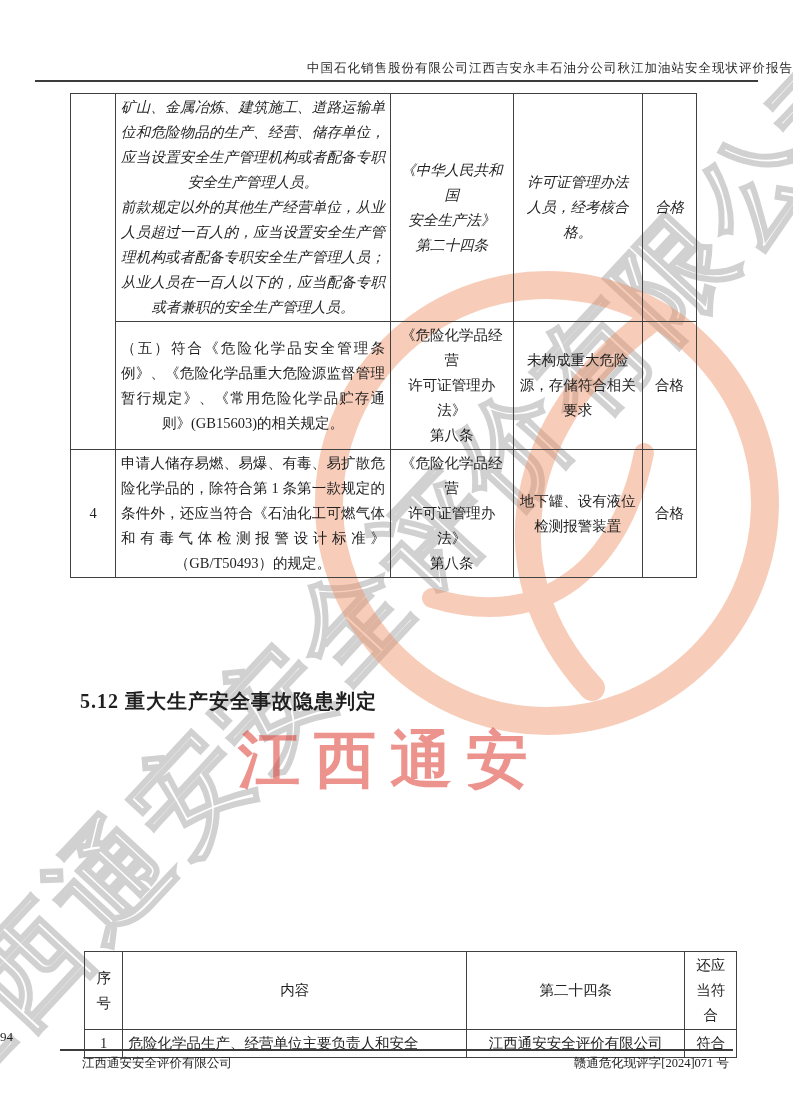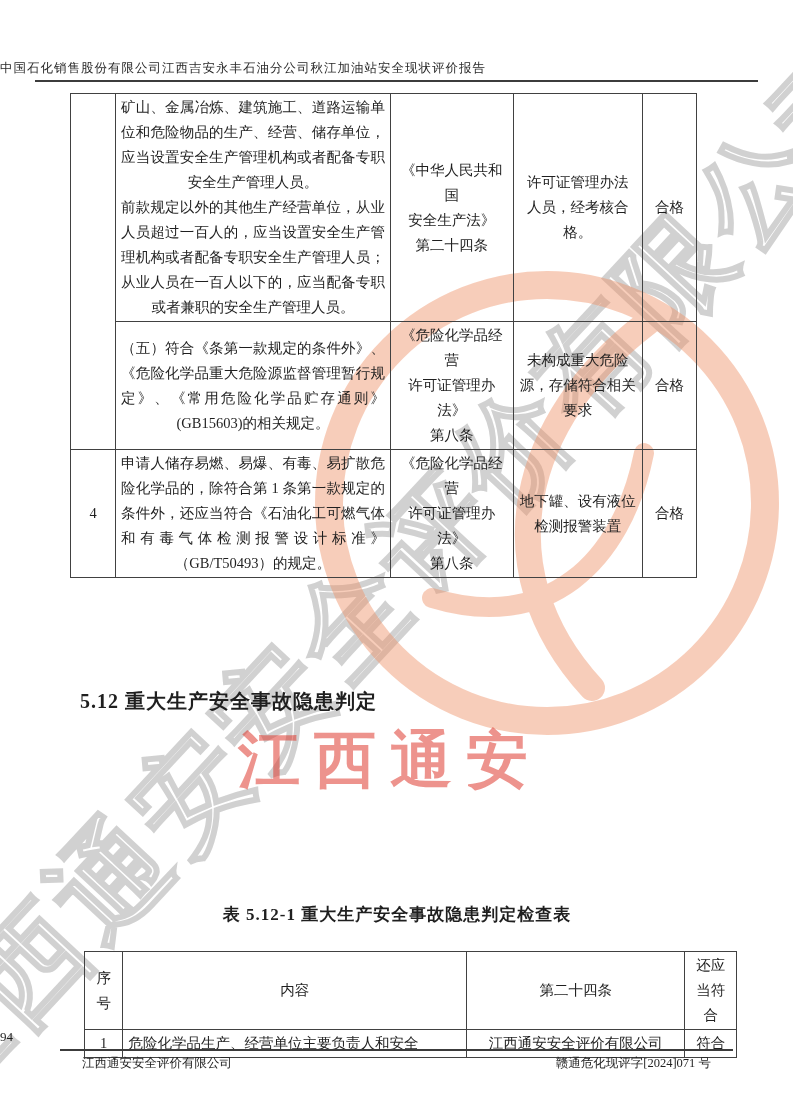--- a/index.html
+++ b/index.html
@@ -34,21 +34,21 @@
     font-family:"Liberation Sans", sans-serif;
     font-size:112px;font-weight:bold;letter-spacing:-4px;
     color:rgba(120,210,236,0.85);
   }
   .wm-ring{position:absolute;left:292px;top:268px;opacity:0.45;}
   
   .content{position:absolute;inset:0;z-index:1;}
   .abs{position:absolute;}
   #header-title{
     top:60px;left:0;width:100%;
-    text-align:left;font-size:12.5px;letter-spacing:1px;color:#2a2a2a;
+    text-align:right;font-size:12.5px;letter-spacing:1px;color:#2a2a2a;
   }
   #header-rule{top:80px;left:35px;width:723px;height:2px;background:#3c3c3c;}
   
   table.doc{border-collapse:collapse;table-layout:fixed;}
   table.doc td,table.doc th{
     border:1px solid #414141;
     font-size:14.5px;line-height:25px;font-weight:normal;
     padding:1px 5px;vertical-align:middle;box-sizing:border-box;
     overflow:hidden;
   }
@@ -72,21 +72,21 @@
     top:903px;left:80px;width:634px;
     text-align:center;font-size:17px;font-weight:600;letter-spacing:1px;
   }
   
   #hazard-table{top:936px;left:84px;width:653px;margin-top:15px;}
   #hazard-table th{font-weight:normal;text-align:center;}
   
   #page-number{top:1029px;left:0;width:100%;text-align:left;font-size:13px;}
   #footer-rule{top:1049px;left:60px;width:673px;height:1.5px;background:#3c3c3c;}
   #footer-company{top:1055px;left:82px;font-size:12.5px;}
-  #footer-docnum{top:1055px;right:82px;font-size:12.5px;}
+  #footer-docnum{top:1055px;right:64px;font-size:12.5px;}
 </style>
 </head>
 <body>
 
 <div id="page">
 
   <div id="wm-layer">
     <div class="wm-diagonal">江西通安安全评价有限公司</div>
     <svg class="wm-ring" width="510" height="470" viewBox="0 0 510 470">
       <circle cx="255" cy="235" r="218" fill="none" stroke="#ef9268" stroke-width="28"></circle>
@@ -103,36 +103,36 @@
 
     <table id="license-table" class="doc abs">
       <colgroup>
         <col style="width:7.2%">
           <col style="width:43.9%">
           <col style="width:19.6%">
           <col style="width:20.7%">
           <col style="width:8.6%">
       </colgroup>
       <tbody>
-        <tr style="height:225px;">
+        <tr style="height:225px;font-style:italic;">
           <td class="ctr" rowspan="2"></td>
           <td>
             <div class="jc">矿山、金属冶炼、建筑施工、道路运输单位和危险物品的生产、经营、储存单位，应当设置安全生产管理机构或者配备专职安全生产管理人员。</div>
             <div class="jc">前款规定以外的其他生产经营单位，从业人员超过一百人的，应当设置安全生产管理机构或者配备专职安全生产管理人员；从业人员在一百人以下的，应当配备专职或者兼职的安全生产管理人员。</div>
           </td>
           <td class="ctr pre">《中华人民共和国
 安全生产法》
 第二十四条</td>
           <td class="ctr pre">许可证管理办法
 人员，经考核合格。</td>
           <td class="ctr">合格</td>
         </tr>
         <tr style="height:90px;">
           <td>
-            <div class="jc">（五）符合《条第一款规定的条件外》、《危险化学品重大危险源监督管理暂行规定》、《常用危险化学品贮存通则》(GB15603)的相关规定。</div>
+            <div class="jc">（五）符合《危险化学品安全管理条例》、《危险化学品重大危险源监督管理暂行规定》、《常用危险化学品贮存通则》(GB15603)的相关规定。</div>
           </td>
           <td class="ctr pre">《危险化学品经营
 许可证管理办法》
 第八条</td>
           <td class="ctr pre">未构成重大危险
 源，存储符合相关
 要求</td>
           <td class="ctr">合格</td>
         </tr>
         <tr style="height:125px;">
@@ -147,21 +147,20 @@
 检测报警装置</td>
           <td class="ctr">合格</td>
         </tr>
       </tbody>
     </table>
 
 
     <div id="section-heading" class="abs">5.12 重大生产安全事故隐患判定</div>
 
 
-    <div id="table-caption" class="abs">表 5.12-1  重大生产安全事故隐患判定检查表</div>
 
     <table id="hazard-table" class="doc abs">
       <colgroup>
         <col style="width:5.9%">
           <col style="width:52.7%">
           <col style="width:33.5%">
           <col style="width:7.9%">
       </colgroup>
       <thead>
         <tr style="height:54px;">

